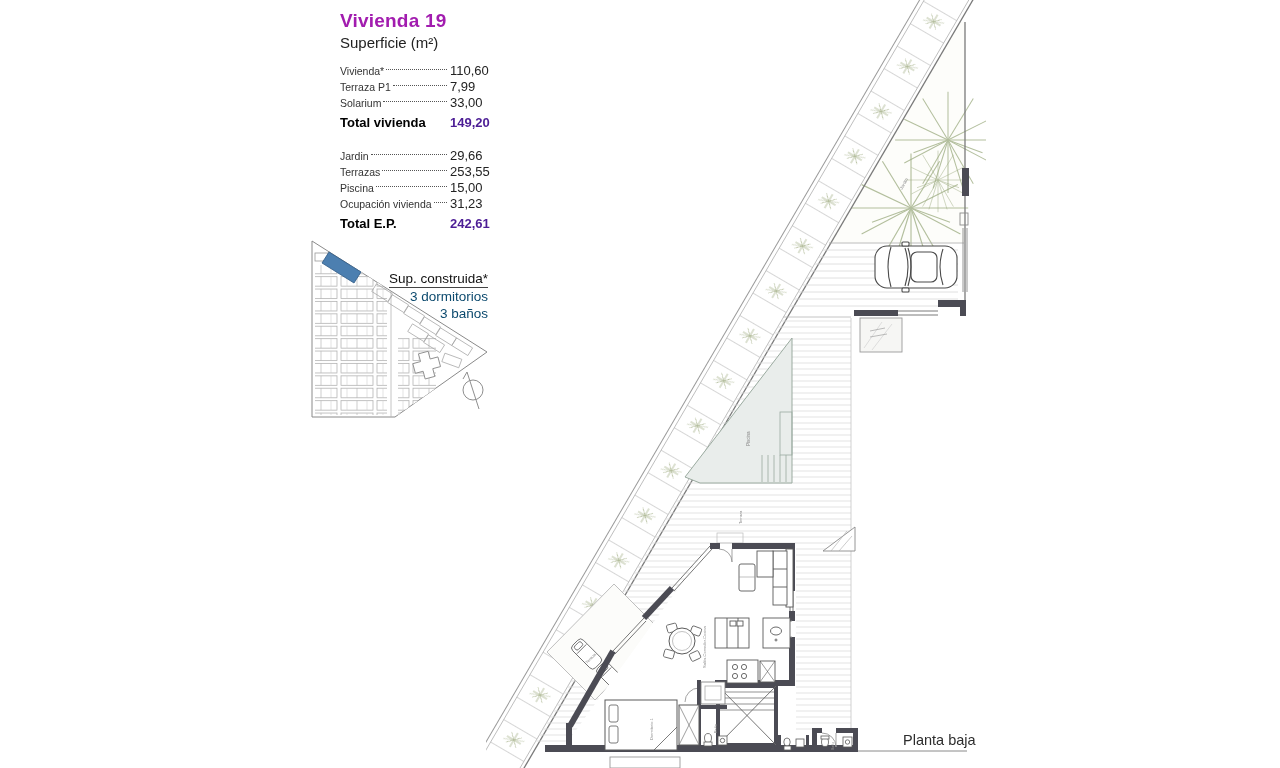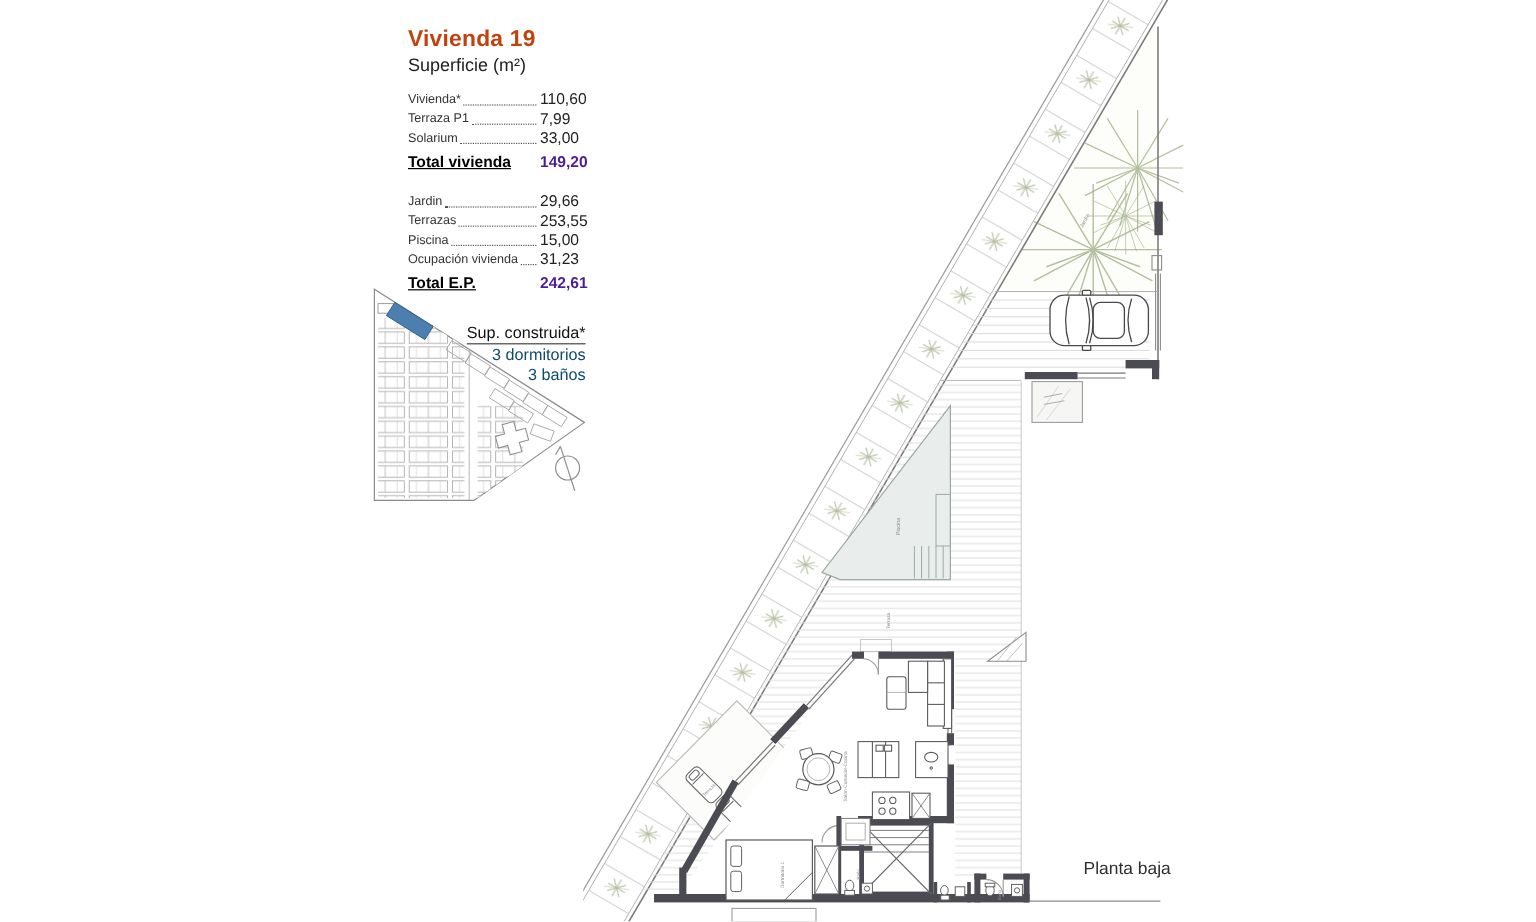--- a/index.html
+++ b/index.html
@@ -1,35 +1,35 @@
 <!DOCTYPE html>
 <html><head>
 <meta charset="utf-8">
 <style>
   html,body{margin:0;padding:0;}
   body{width:1280px;height:768px;background:#ffffff;overflow:hidden;position:relative;
        font-family:"Liberation Sans",sans-serif;color:#1a1a1a;}
   .abs{position:absolute;}
   
   #panel{left:340px;top:10px;width:154px;}
-  .ptitle{font-size:19px;font-weight:bold;color:#c2410c;letter-spacing:.2px;margin-top:12px;}
+  .ptitle{font-size:19px;font-weight:bold;color:#a21caf;letter-spacing:.2px;}
   .psub{font-size:15px;color:#222;margin-top:2px;margin-bottom:12px;}
-  .arow{display:flex;align-items:flex-end;line-height:16px;}
+  .arow{display:flex;align-items:center;line-height:16px;}
   .arow .lbl{font-size:10.5px;color:#333;white-space:nowrap;}
   .arow .dots{flex:1;border-bottom:1.5px dotted #555;margin:0 3px 3px 2px;min-width:6px;}
   .arow .val{width:44px;font-size:13px;color:#222;text-align:left;}
   .trow{display:flex;margin-top:3px;line-height:18px;}
-  .trow .tlbl{flex:1;font-size:13px;font-weight:bold;color:#000;text-decoration:underline;}
+  .trow .tlbl{flex:1;font-size:13px;font-weight:bold;color:#000;}
   .trow .tval{width:44px;font-size:13px;font-weight:bold;color:#4c1d95;text-align:left;}
   .gap{height:16px;}
-  #notes{margin-top:24px;text-align:right;padding-right:6px;}
+  #notes{margin-top:36px;text-align:right;padding-right:6px;}
   #notes .n1{font-size:13.5px;color:#111;display:inline-block;border-bottom:1px solid #444;padding-bottom:1px;}
   #notes .n2,#notes .n3{font-size:13.5px;color:#0c4a6e;line-height:17px;}
   
-  #caption{left:903px;top:716px;font-size:14.5px;color:#2d2d2d;}
+  #caption{left:903px;top:732px;font-size:14.5px;color:#2d2d2d;}
   svg text{font-family:"Liberation Sans",sans-serif;}
 </style>
 </head>
 <body>
 
 <div class="abs" id="panel">
   <div class="ptitle">Vivienda 19</div>
   <div class="psub">Superficie (m²)</div>
 
   <div>

